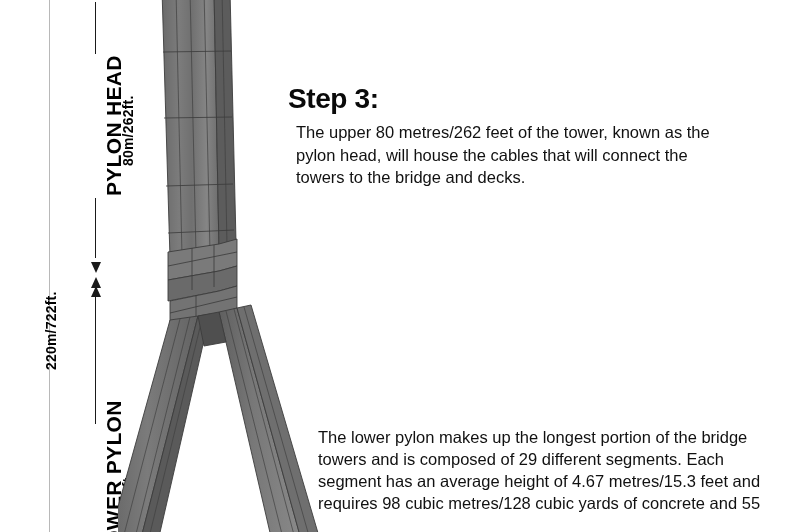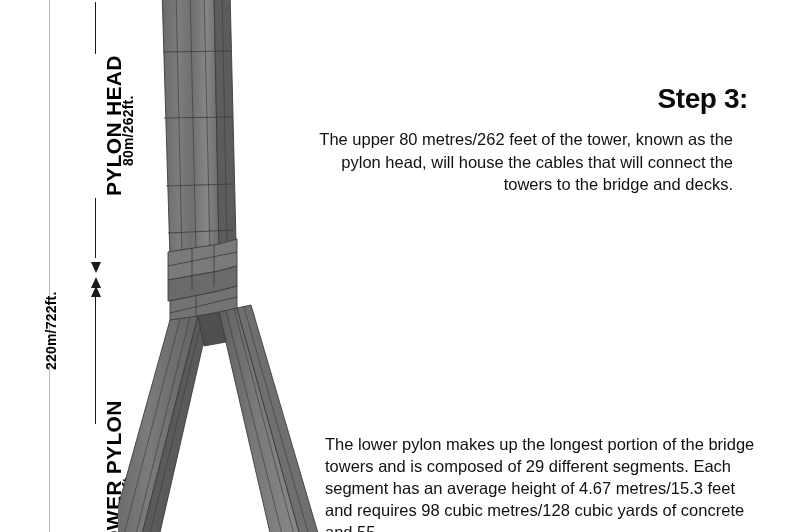--- a/index.html
+++ b/index.html
@@ -75,21 +75,21 @@
     font-size: 28px;
     font-weight: bold;
     letter-spacing: -0.4px;
     margin: 0 0 3px 0;
     line-height: 1.05;
     color: #0a0a0a;
   }
   .step-body {
     font-size: 16.5px;
     line-height: 1.34;
-    margin: 15px;
+    margin: 8px;
     color: #111111;
     max-width: 452px;
   }
 
   
   #pylon {
     position: absolute;
     left: 118px;
     top: -10px;
     width: 210px;
@@ -193,21 +193,21 @@
       <g stroke="#404040" stroke-width="0.7" fill="none">
         <line x1="108" y1="321" x2="168" y2="560"></line>
         <line x1="116" y1="319" x2="180" y2="560"></line>
         <line x1="126" y1="317" x2="195" y2="560"></line>
       </g>
 
       <polygon points="80,326 101,322 108,352 86,356" fill="#4f4f4f"></polygon>
     </g>
   </svg>
 
-  <div class="step-block" style="left:288px; top:84px; width:460px;text-align:right;">
+  <div class="step-block" style="left:288px; top:84px; width:460px;">
     <div class="step-title">Step 3:</div>
     <p class="step-body">The upper 80 metres/262 feet of the tower, known as the pylon head, will house the cables that will connect the towers to the bridge and decks.</p>
   </div>
 
   <div class="step-block" style="left:310px; top:418px; width:460px;">
     <p class="step-body">The lower pylon makes up the longest portion of the bridge towers and is composed of 29 different segments. Each segment has an average height of 4.67 metres/15.3 feet and requires 98 cubic metres/128 cubic yards of concrete and 55</p>
   </div>
 
 </div>
 

